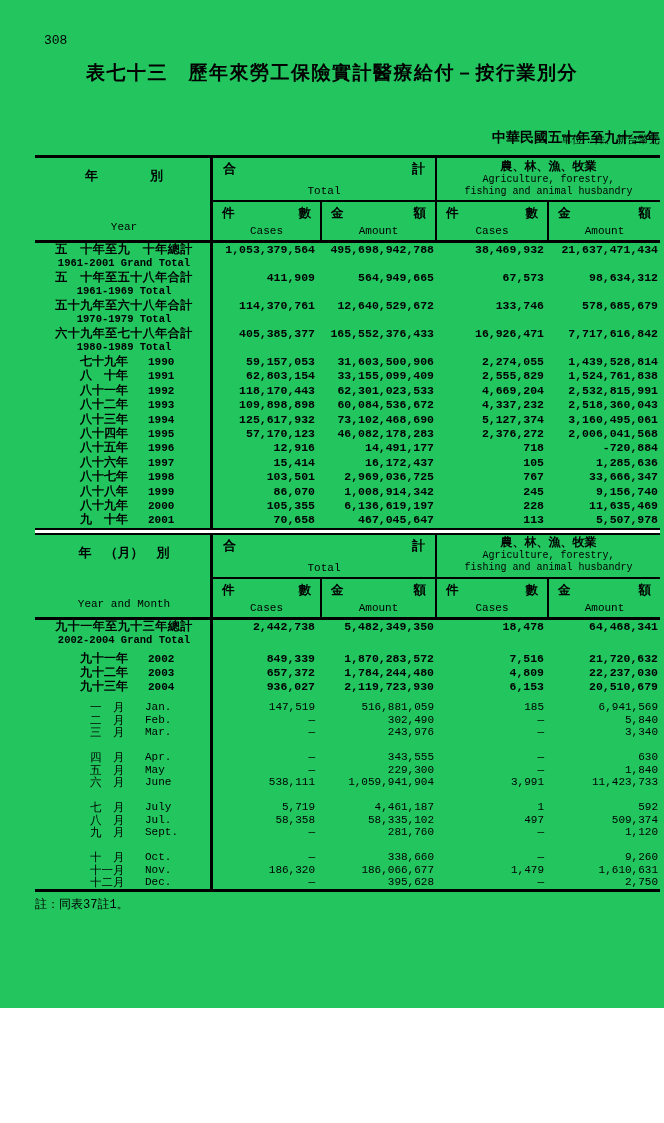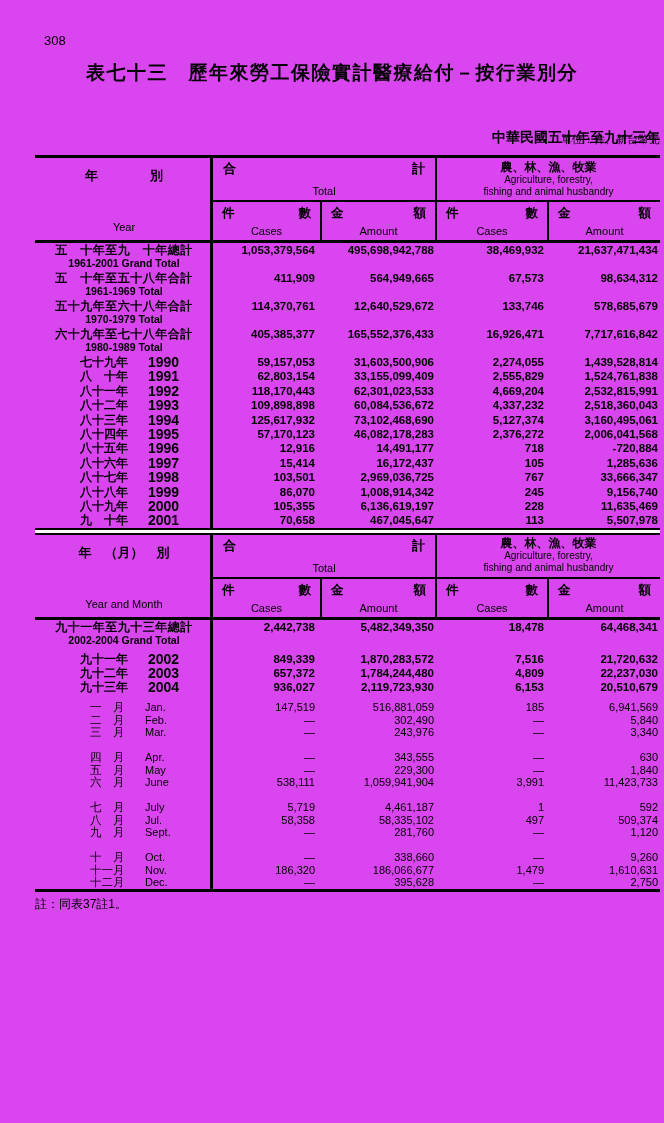--- a/index.html
+++ b/index.html
@@ -1,19 +1,19 @@
 <!DOCTYPE html>
 <html><head>
 <meta charset="utf-8">
 <style>
   * { box-sizing: border-box; margin: 0; padding: 0; }
   html, body { background: #ffffff; }
   .page {
-    position: relative; width: 664px; height: 1123px; background: #d946ef;
-    font-family: Liberation Sans, sans-serif; color: #000; overflow: hidden;
+    position: relative; width: 664px; height: 1008px; background: #22c55e;
+    font-family: Liberation Mono, monospace; color: #000; overflow: hidden;
   }
   .pageno { position: absolute; left: 44px; top: 33px; font-size: 13px; }
   .title {
     position: absolute; left: 0; top: 60px; width: 664px; text-align: center;
     font-weight: bold; font-size: 19px; letter-spacing: 1.5px;
   }
   .subtitle {
     position: absolute; left: 35px; top: 129px; width: 625px; text-align: right;
     font-weight: bold; font-size: 14px;
   }
@@ -51,21 +51,21 @@
   .drow { display: flex; align-items: flex-start; }
   .r2 { height: 28px; }
   .r2 .cy { text-align: center; }
   .r2 .zh { font-size: 12px; font-weight: bold; line-height: 14px; letter-spacing: 0.5px; }
   .r2 .en { font-size: 10.5px; font-weight: bold; line-height: 13px; }
   .r1 { height: 14.4px; }
   .rm { height: 12.7px; justify-content: flex-end; }
   .cy { width: 178px; }
   .r1 .cy, .rm .cy { display: flex; }
   .r1 .zh { margin-left: 45px; width: 68px; font-size: 12px; font-weight: bold; line-height: 14px; white-space: nowrap; }
-  .r1 .yr { font-size: 14px; font-weight: bold; line-height: 14px; }
+  .r1 .yr { font-size: 11px; font-weight: bold; line-height: 14px; }
   .rm .zh { margin-left: 55px; width: 55px; font-size: 11.5px; line-height: 13px; white-space: nowrap; }
   .rm .mo { font-size: 11px; line-height: 13px; }
   .num { text-align: right; font-size: 11.5px; line-height: 14px; white-space: nowrap; }
   .rm .num { font-size: 11px; line-height: 13px; }
   .b { font-weight: bold; }
   .n1 { width: 109px; padding-right: 7px; }
   .n2 { width: 115px; padding-right: 3px; }
   .n3 { width: 112px; padding-right: 5px; }
   .n4 { width: 111px; padding-right: 2px; }
 

